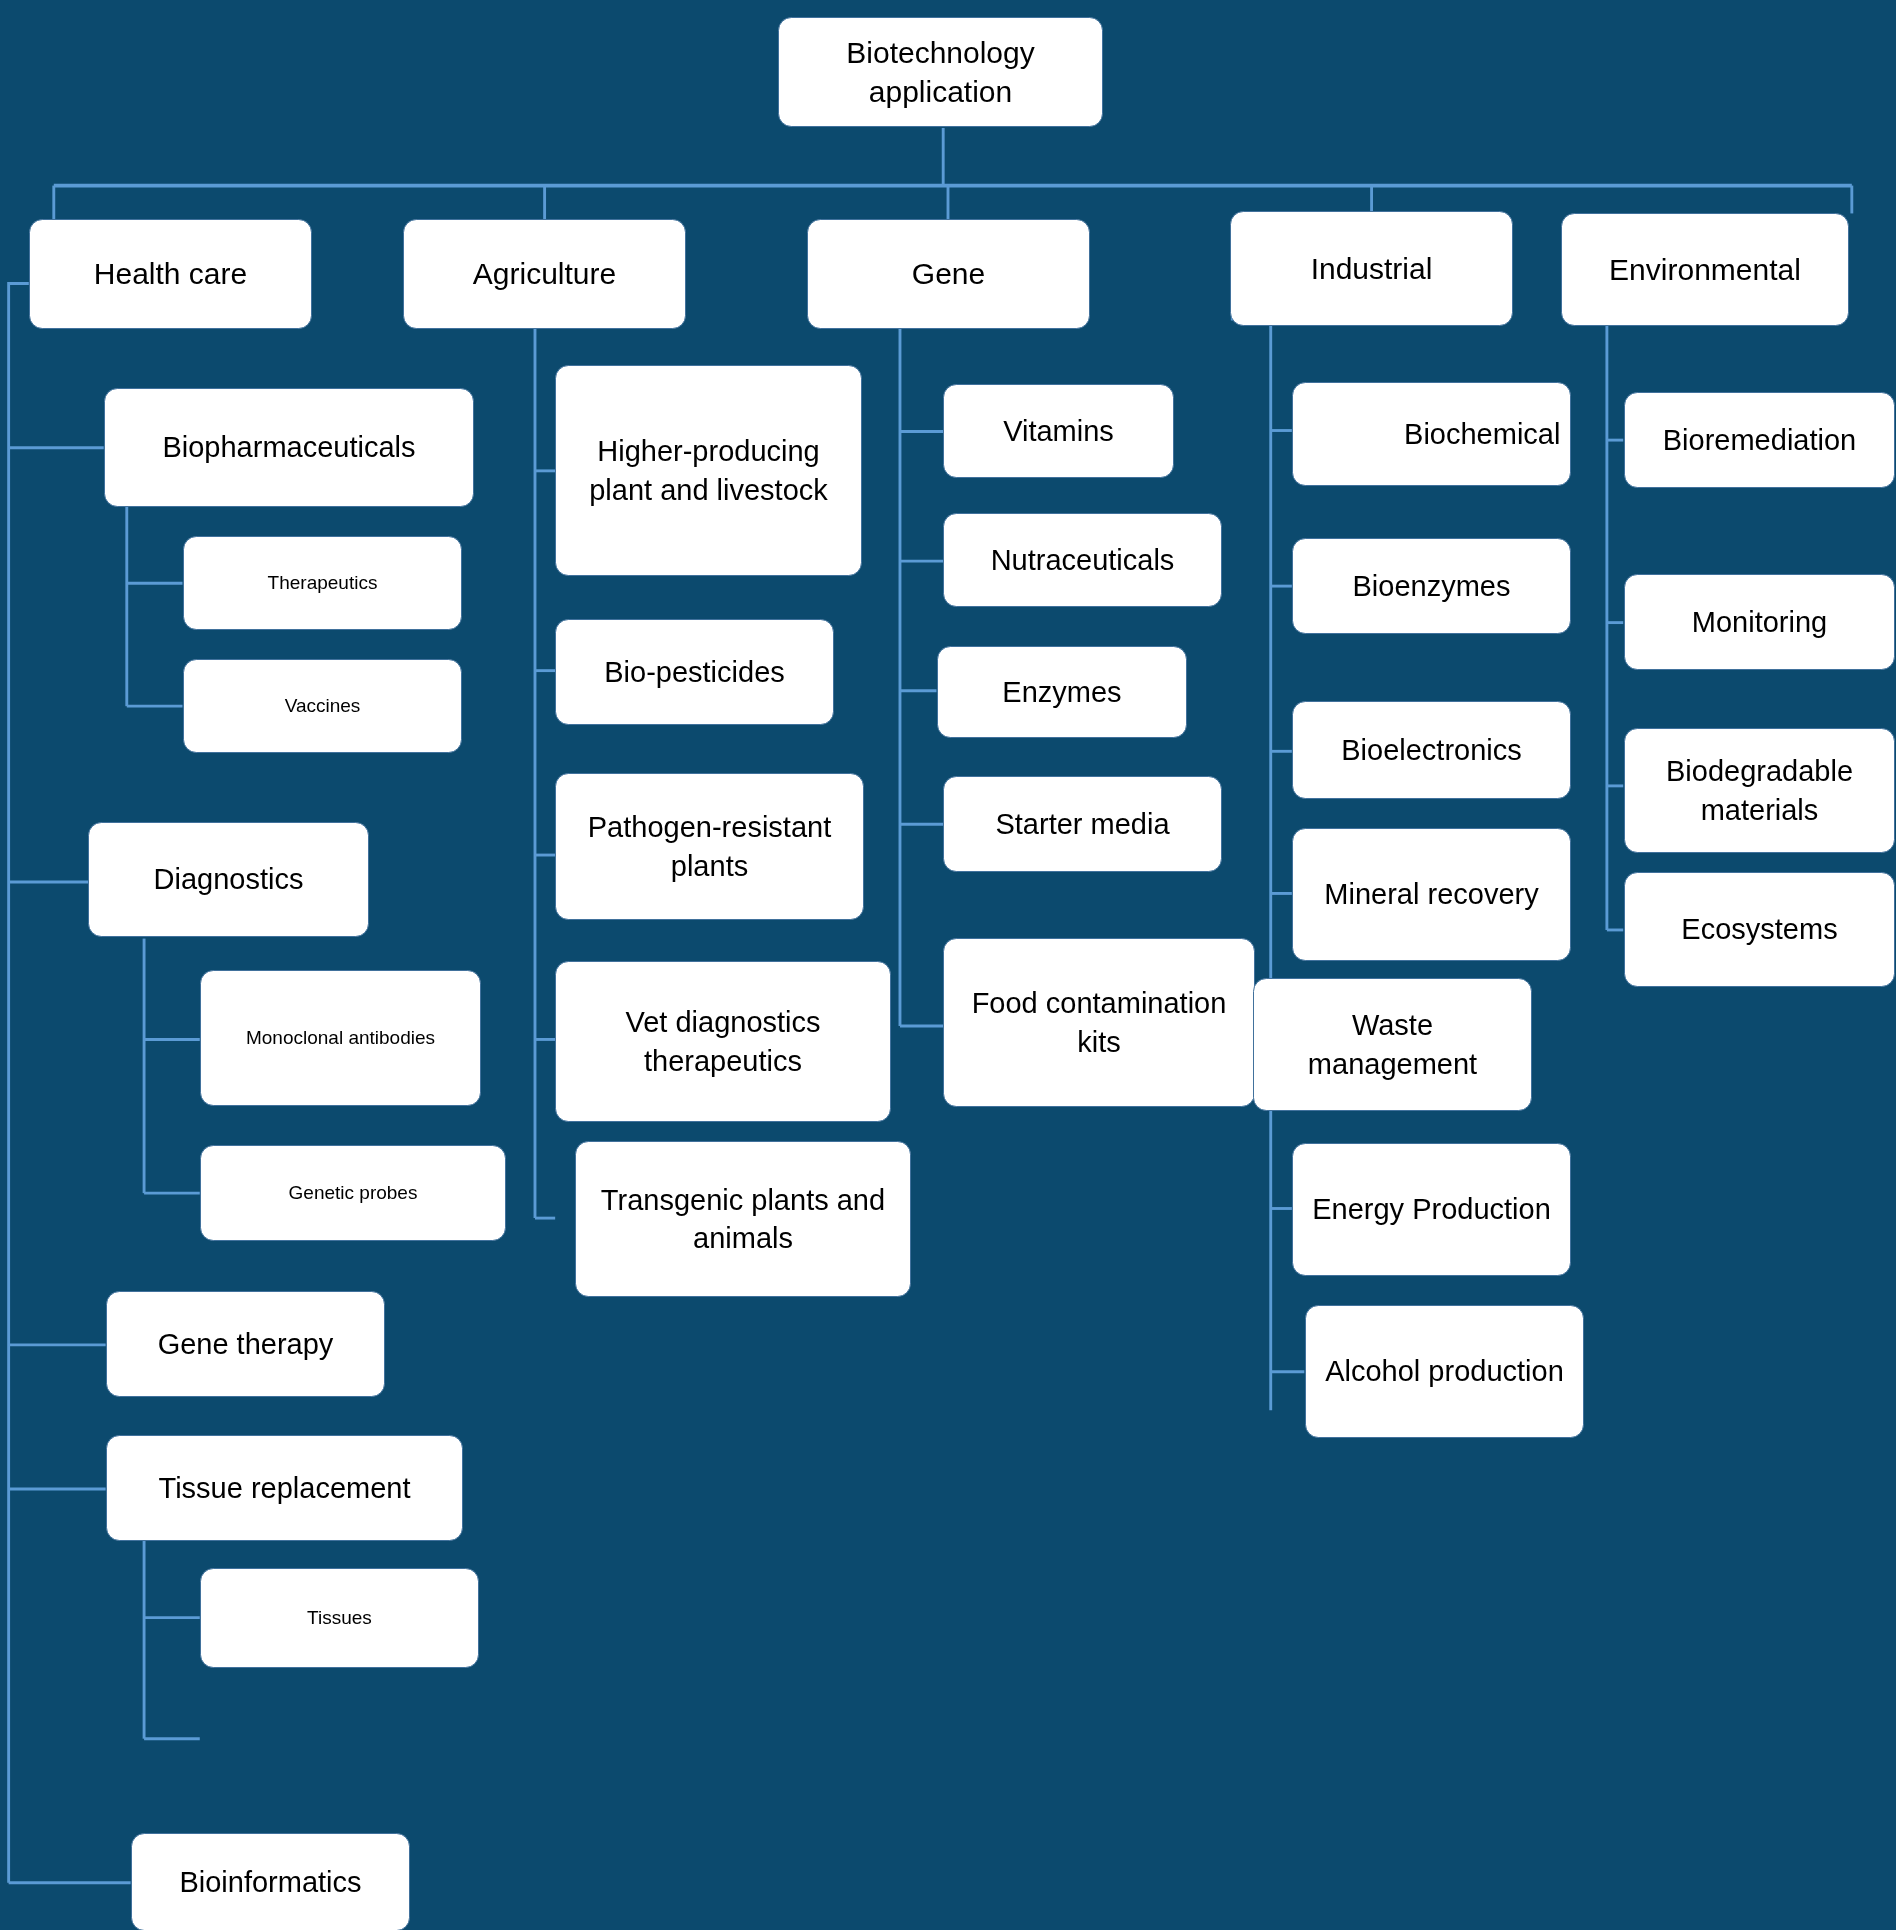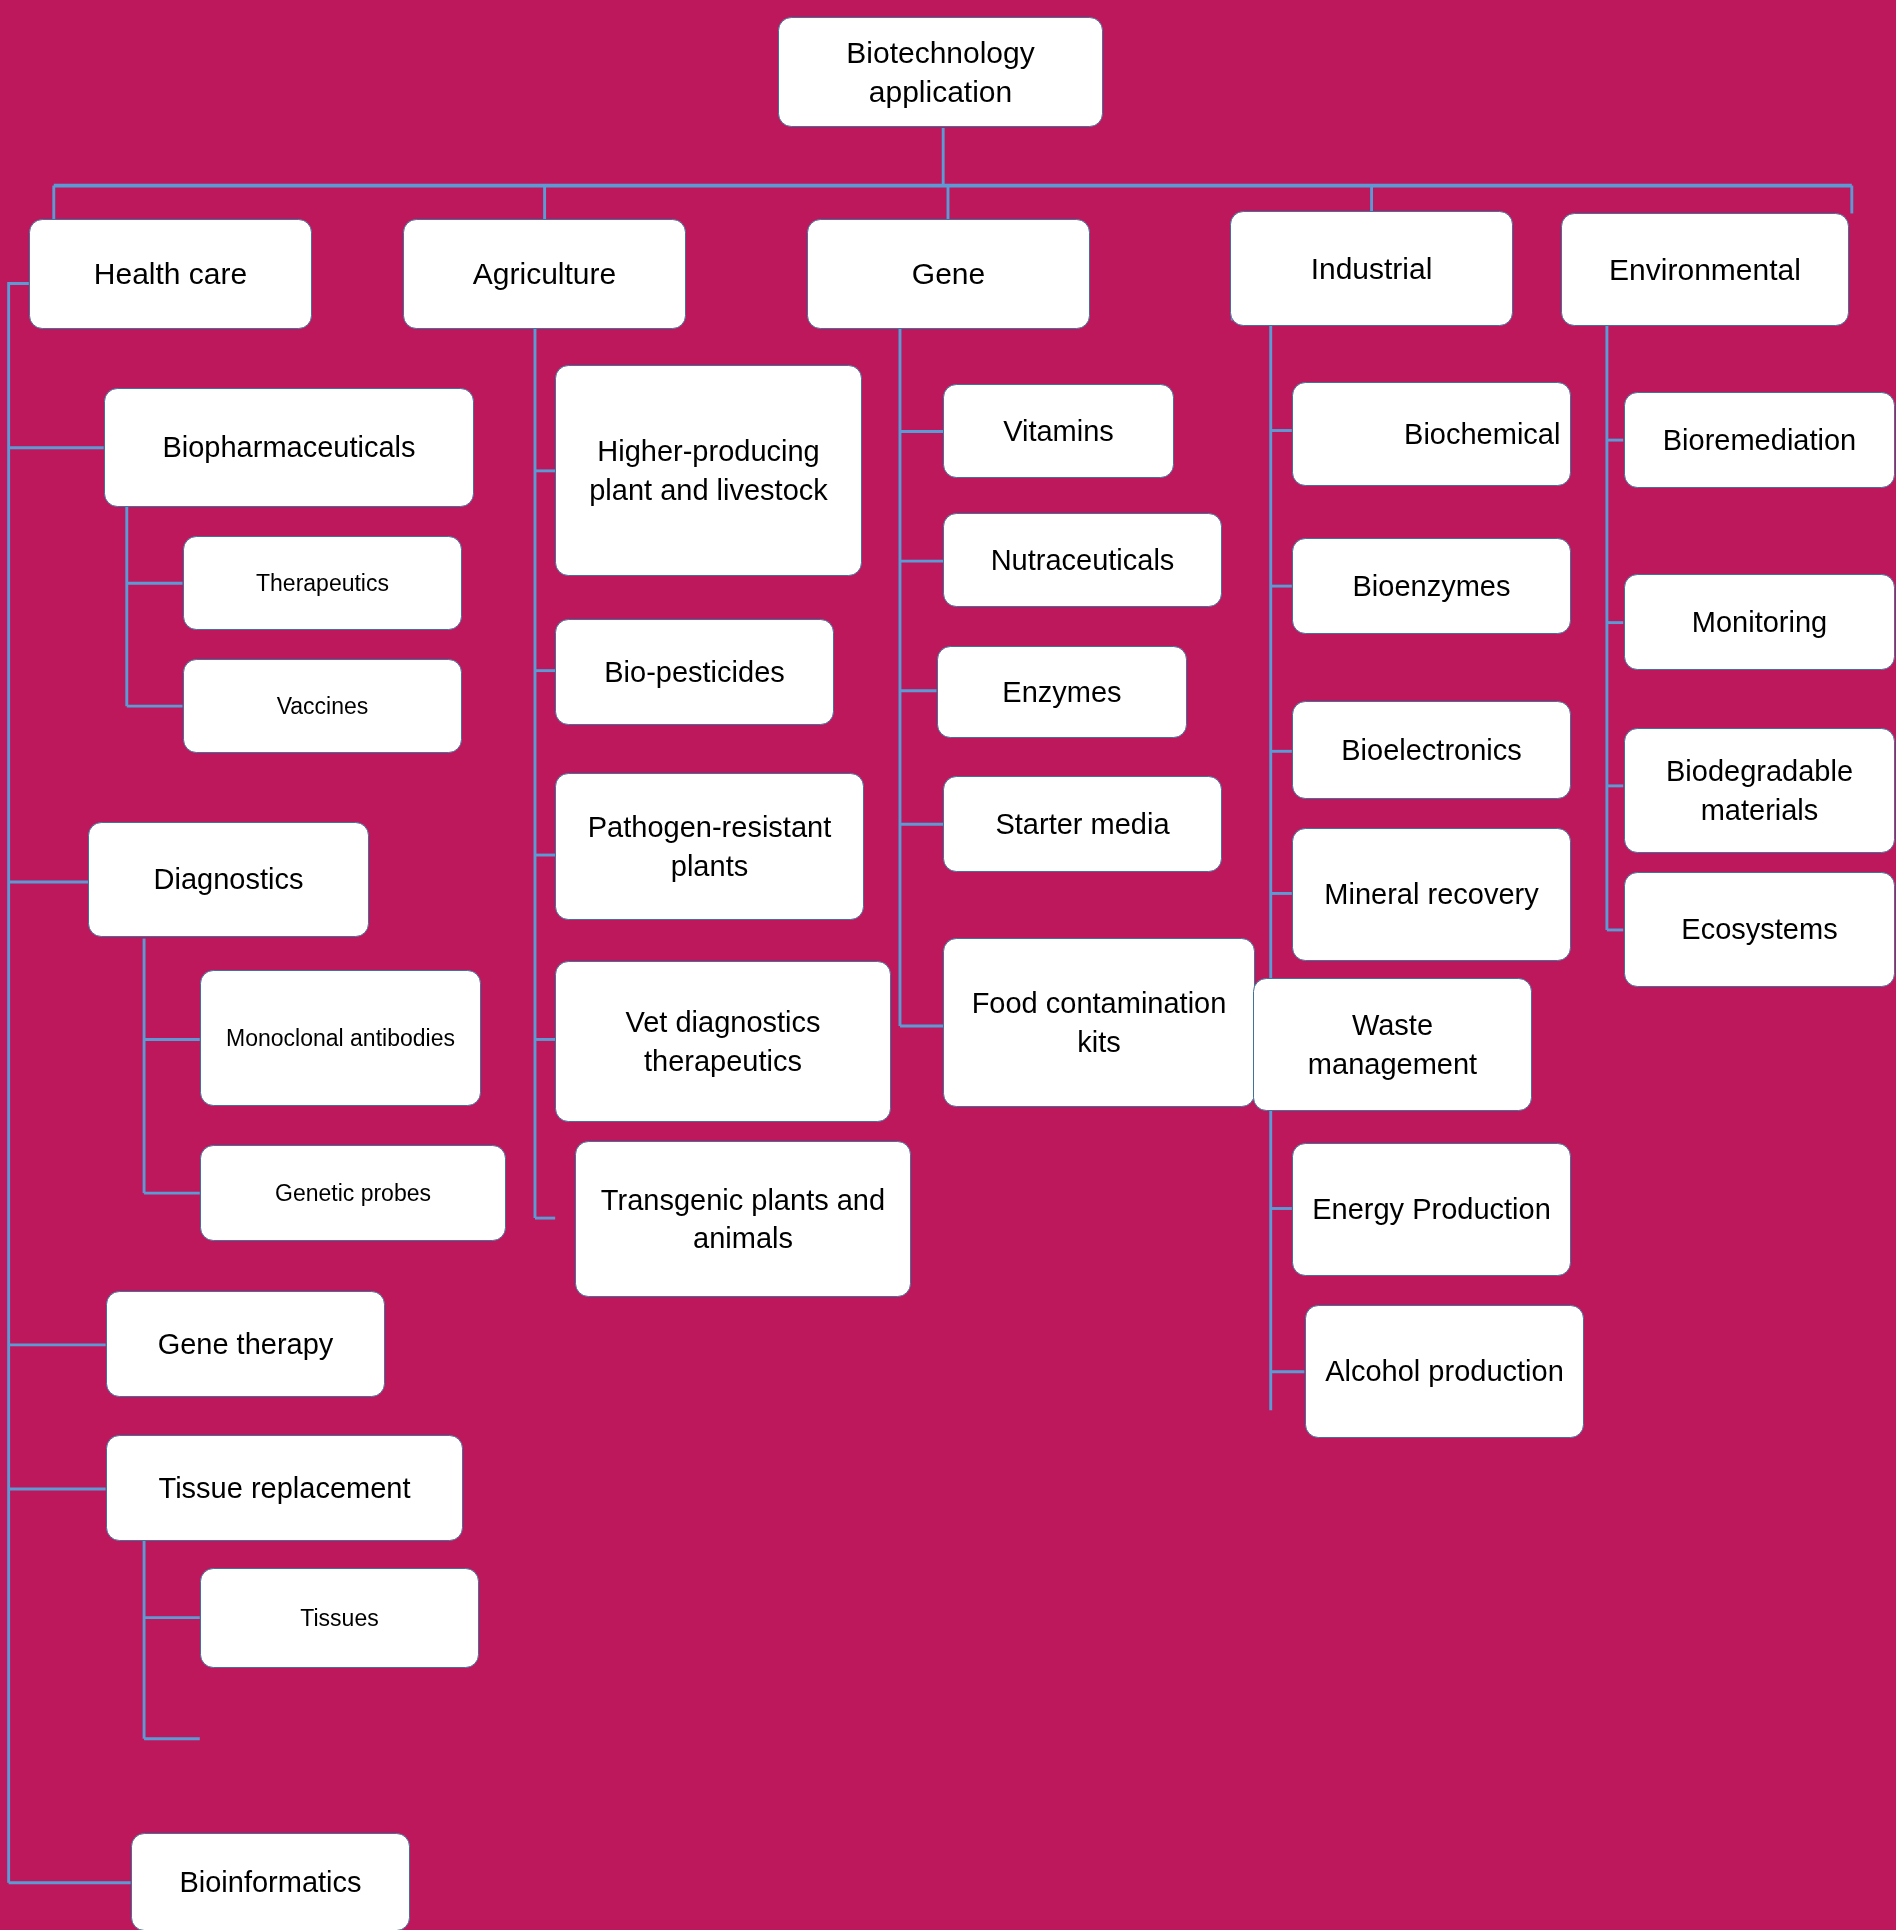--- a/index.html
+++ b/index.html
@@ -1,38 +1,38 @@
 <!DOCTYPE html>
 <html><head>
 <meta charset="utf-8">
 <style>
   html,body{margin:0;padding:0;background:#ffffff;}
   body{font-family:"Liberation Sans",sans-serif;color:#000;}
-  #canvas{position:relative;width:1896px;height:1931px;background:#be185d;overflow:hidden;}
+  #canvas{position:relative;width:1896px;height:1931px;background:#0c4a6e;overflow:hidden;}
   svg#links{position:absolute;left:0;top:0;width:1896px;height:1931px;pointer-events:none;}
   .node{
     position:absolute;
     box-sizing:border-box;
     border:1.9px solid #41719C;
     border-radius:13.4px;
     background:#ffffff;
     display:flex;
     align-items:center;
     justify-content:center;
     text-align:center;
     line-height:1.32;
     color:#000000;
     padding:3.8px 9.6px;
     z-index:2;
   }
   .node .lbl{display:block;width:100%;}
   .root{font-size:30px;}
   .lvl1{font-size:30px;}
   .lvl2{font-size:29px;}
-  .lvl3{font-size:23px;}
+  .lvl3{font-size:19px;}
 </style>
 </head>
 <body>
 
 <div id="canvas">
 
   <svg id="links" viewBox="0 0 1974 2010">
     <g fill="none" stroke="#5B9BD5" stroke-width="3">
 
       <path d="M 982 133 L 982 193"></path>

